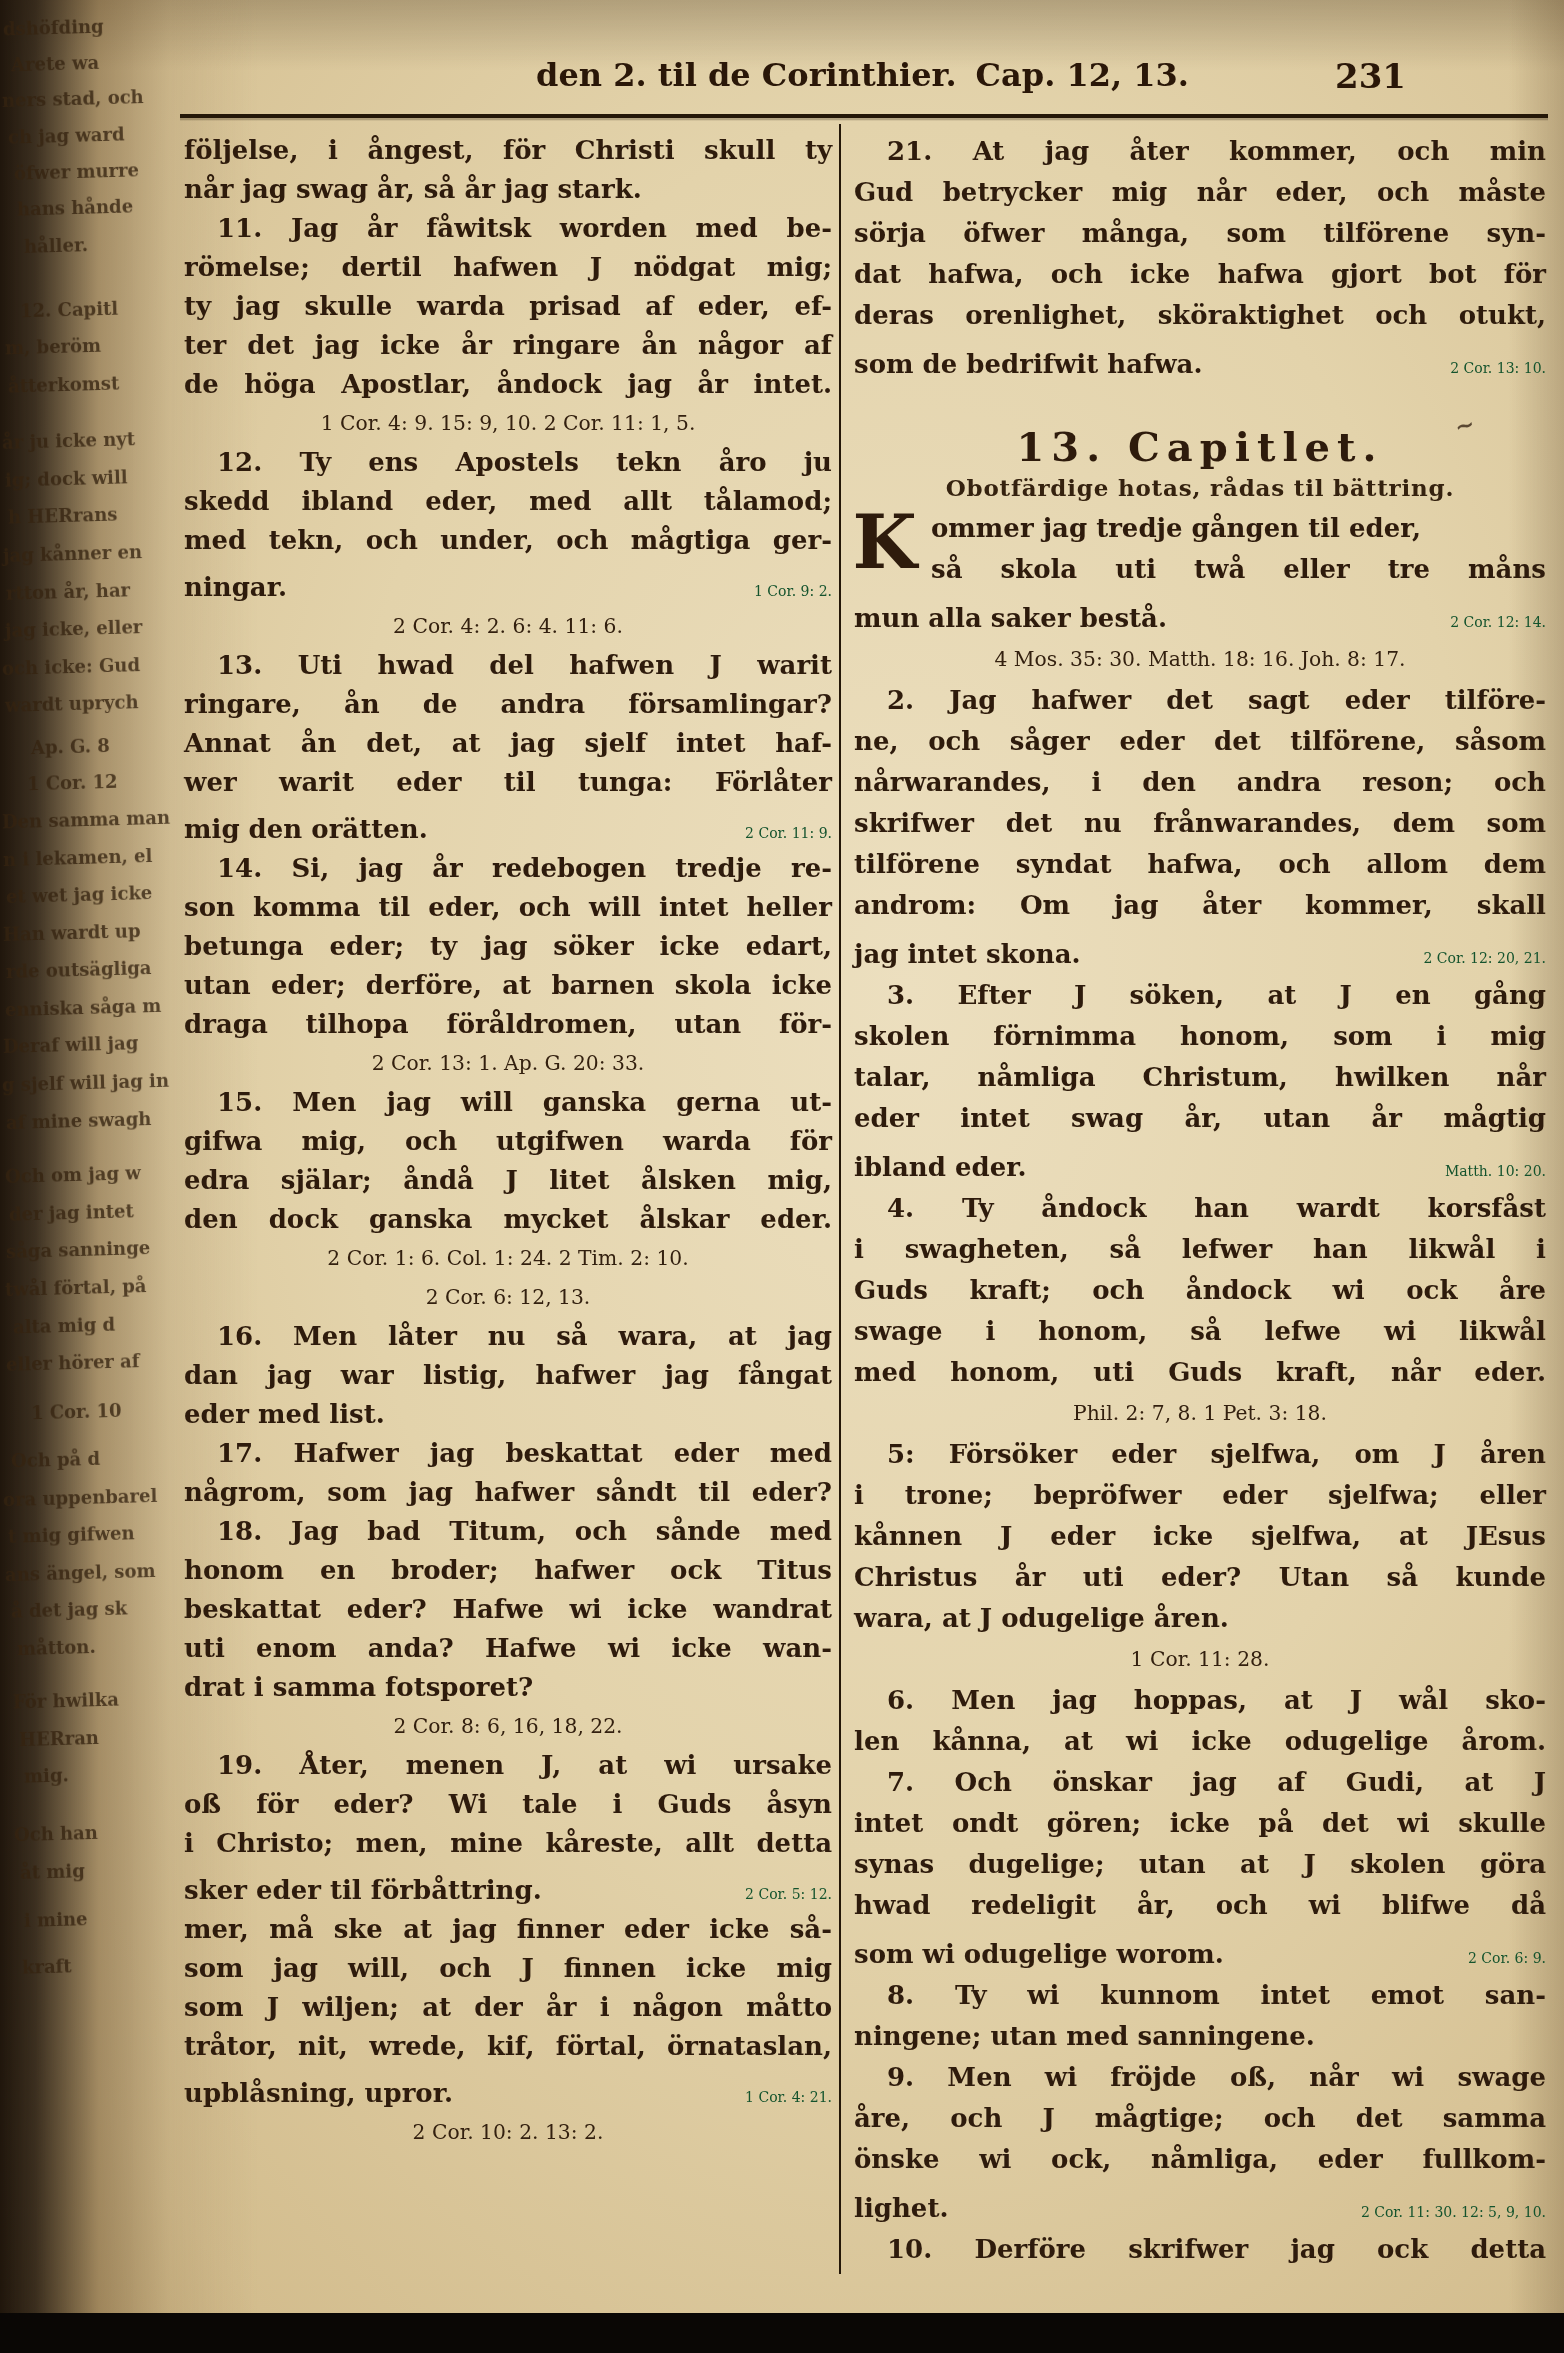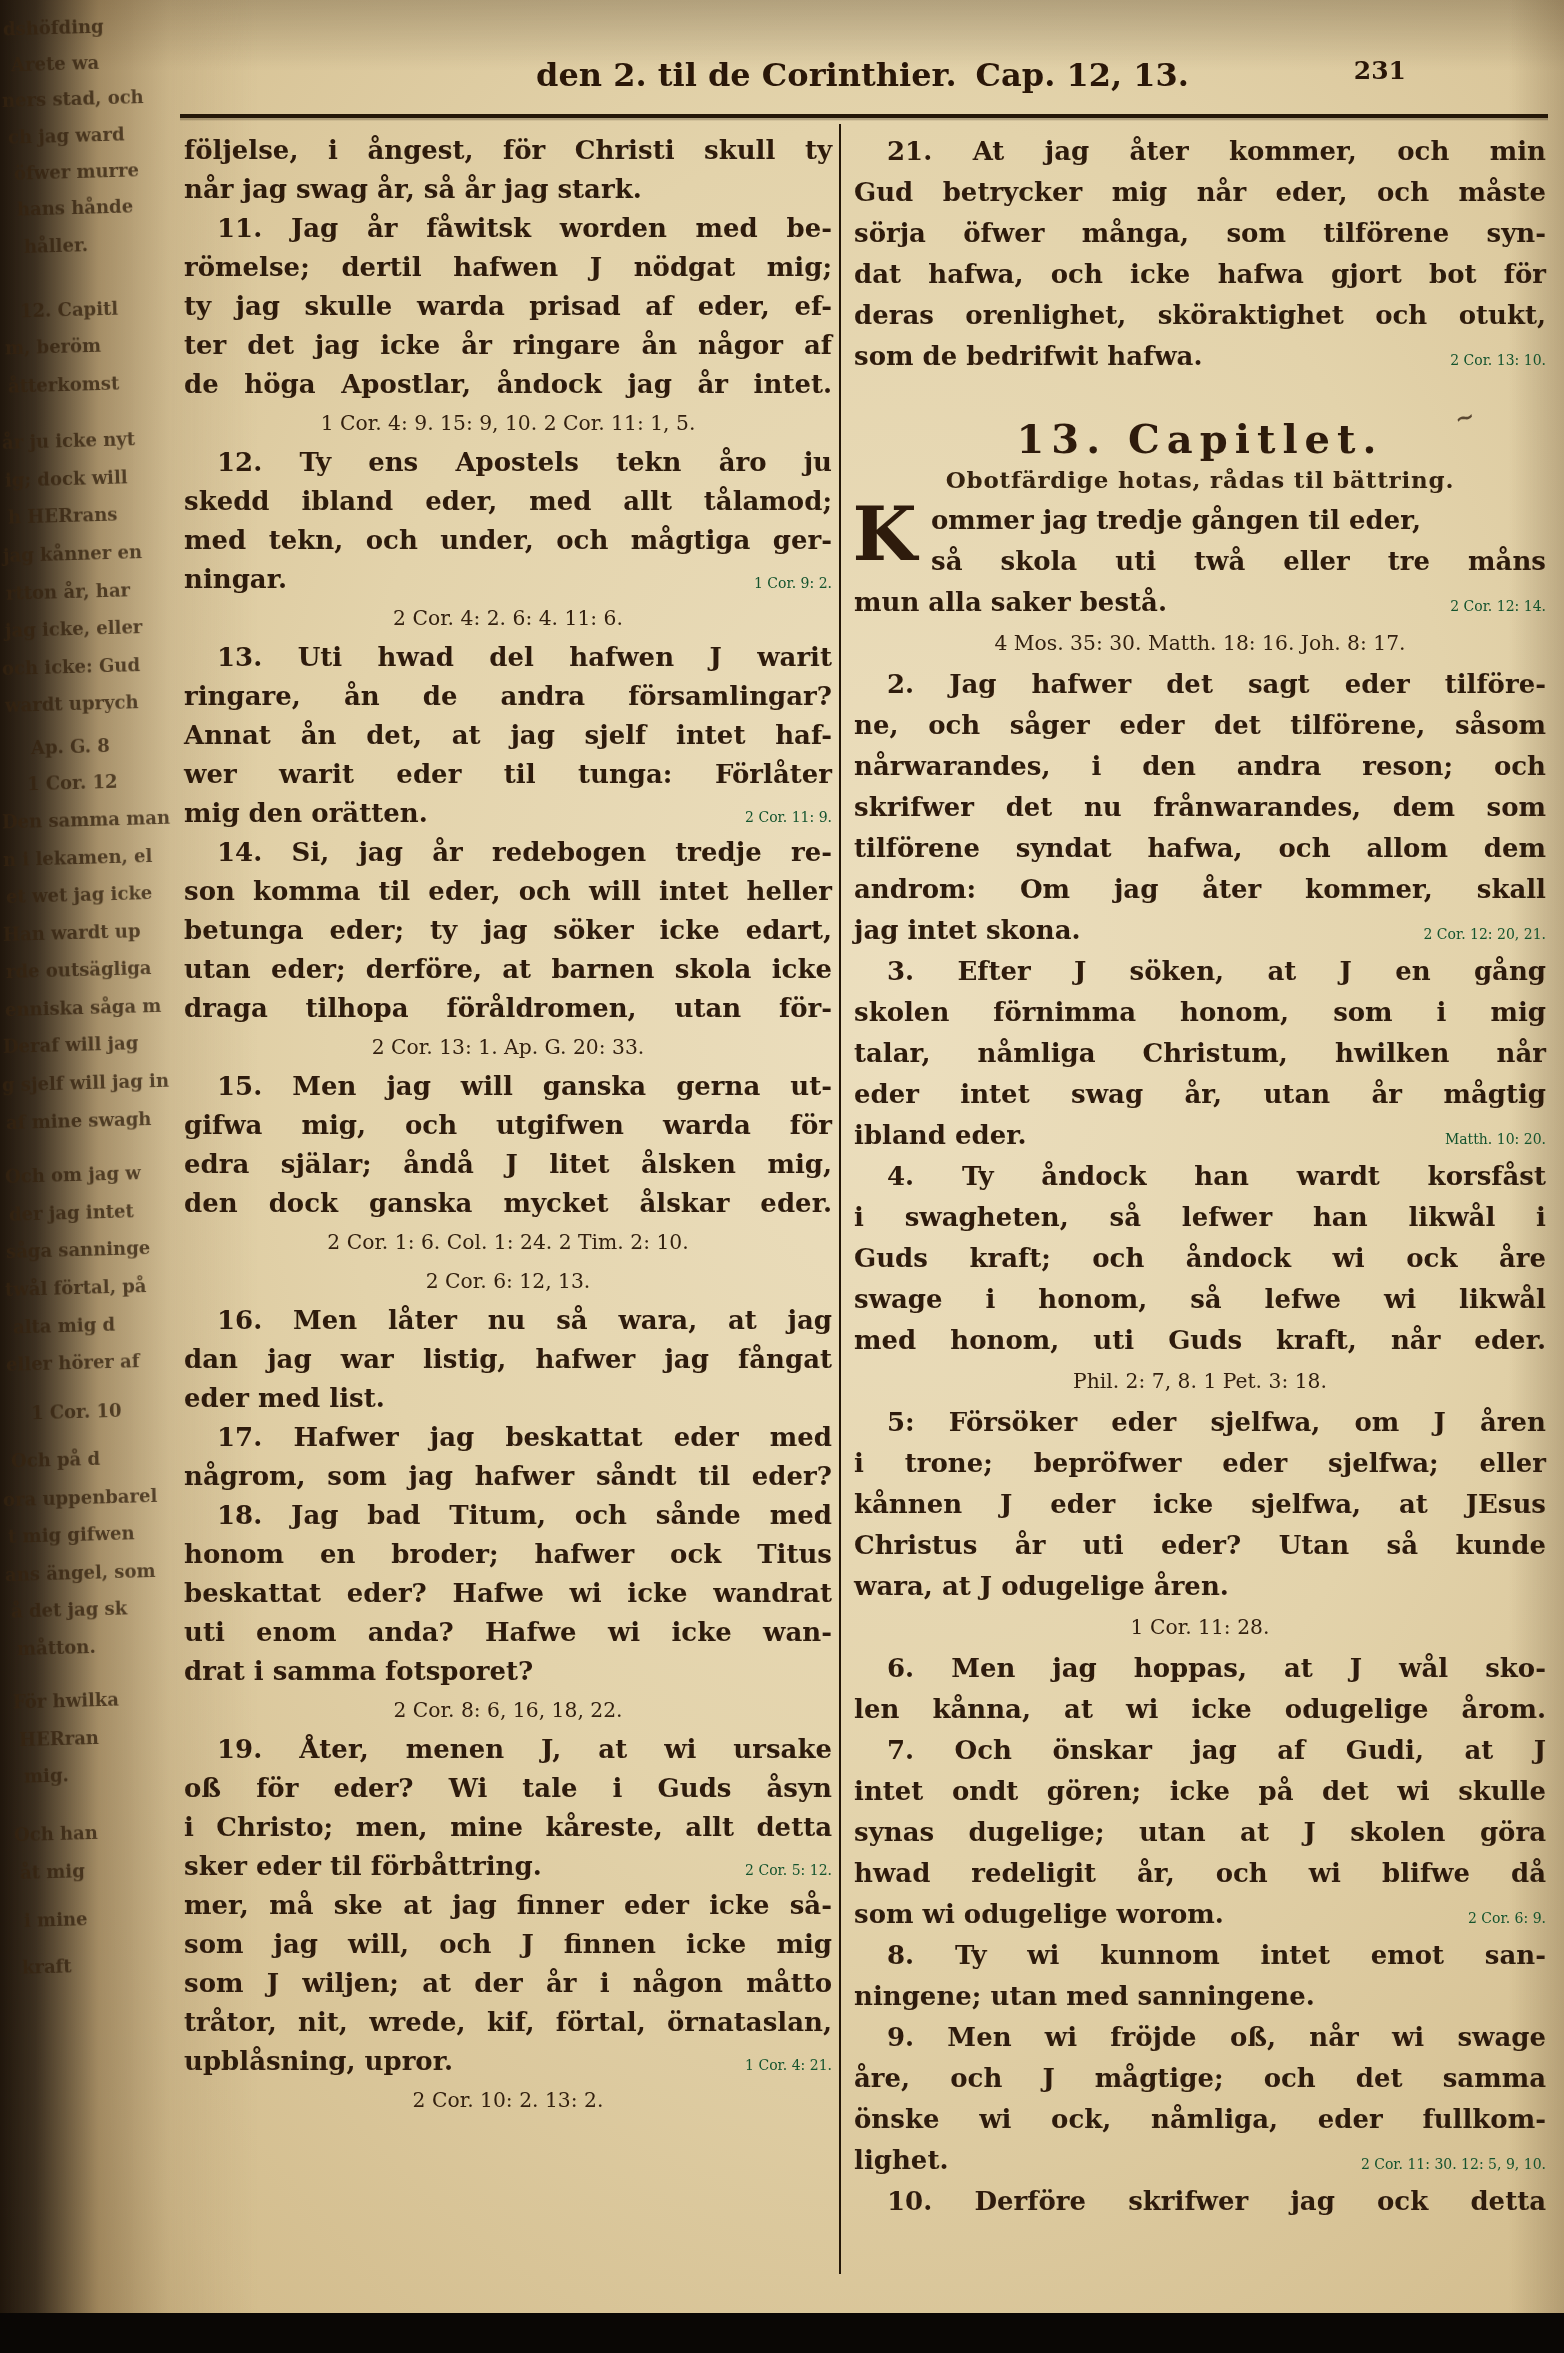--- a/index.html
+++ b/index.html
@@ -11,35 +11,35 @@
       linear-gradient(270deg,rgba(95,72,42,.28) 0px,rgba(0,0,0,0) 55px),
       linear-gradient(180deg,rgba(70,52,28,.30) 0px,rgba(0,0,0,0) 70px),
       radial-gradient(ellipse at 58% 42%,#ecdfbf 0%,#e3d3ab 45%,#d3bd8e 85%,#c4ab77 100%);
   }
   .gutter{position:absolute;left:0;top:0;width:184px;height:2315px;overflow:hidden;}
   .frag{position:absolute;font-weight:bold;font-size:18px;color:rgba(52,34,16,.78);
         white-space:nowrap;transform:rotate(-1.6deg);filter:blur(0.3px);}
   .header{position:absolute;left:180px;top:56px;width:1365px;height:47px;
           text-align:center;font-size:32px;font-weight:bold;color:#2a1708;white-space:nowrap;}
   .header .chap{margin-left:19px;}
-  .pagenum{position:absolute;right:139px;top:0;font-size:25px;font-weight:bold;}
+  .pagenum{position:absolute;right:139px;top:0;font-size:34px;font-weight:bold;}
   .hrule{position:absolute;left:180px;top:114px;width:1368px;height:3.9px;background:#241708;
          box-shadow:0 2.3px 0 rgba(36,23,8,.25);}
   .vrule{position:absolute;left:839px;top:124px;width:2.3px;height:2150px;background:#241708;}
   .col{position:absolute;top:131px;color:#2e1b0c;}
   .col-left{left:184px;width:648px;}
   .col-right{left:854px;width:692px;}
   .line{height:39px;line-height:39px;font-size:26px;font-weight:bold;white-space:nowrap;overflow:visible;}
   .col-right .line{height:41px;line-height:41px;}
   .b,.v,.i2{text-align:justify;text-align-last:justify;white-space:normal;}
   .v{text-indent:33px;}
   .i2{padding-left:77px;}
   .e{text-align:left;}
   .r{text-align:center;font-size:20.3px;font-weight:normal;color:#33200f;}
-  .rl{display:flex;justify-content:space-between;align-items:baseline;}
+  .rl{display:flex;justify-content:space-between;align-items:baseline;margin-top:8px;}
   .rl .rlr{font-size:14px;font-weight:normal;color:#14532d;}
   .h{height:67px;line-height:67px;text-align:center;font-size:40px;letter-spacing:7px;}
   .sh{height:50px;line-height:50px;text-align:center;font-size:23px;font-weight:bold;letter-spacing:0.8px;color:#35220f;}
   .fl{height:31px;line-height:31px;text-align:right;padding-right:74px;font-size:23.5px;
       color:rgba(46,27,12,.75);transform:rotate(-14deg);transform-origin:right center;}
   .dc{position:relative;padding-left:77px;z-index:2;}
   .cap{position:absolute;left:-1.6px;top:-4.7px;font-size:74px;line-height:78px;font-weight:bold;}
   .bottombar{position:absolute;left:0;top:2313px;width:1565px;height:41px;background:#0a0705;}
 </style>
 </head>

